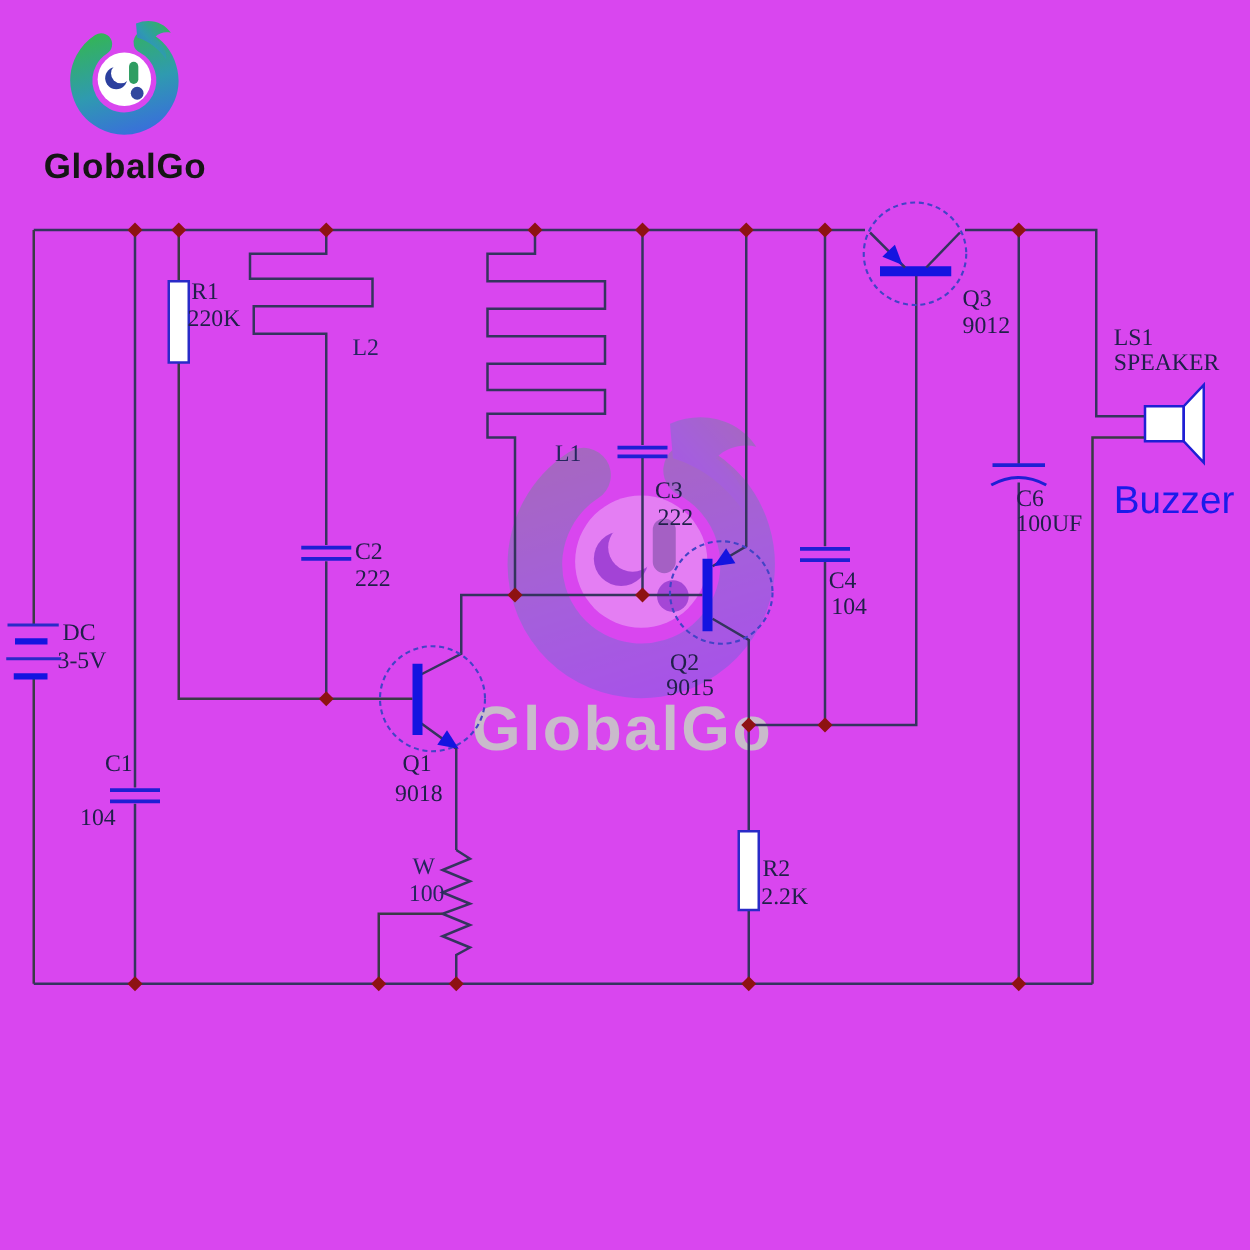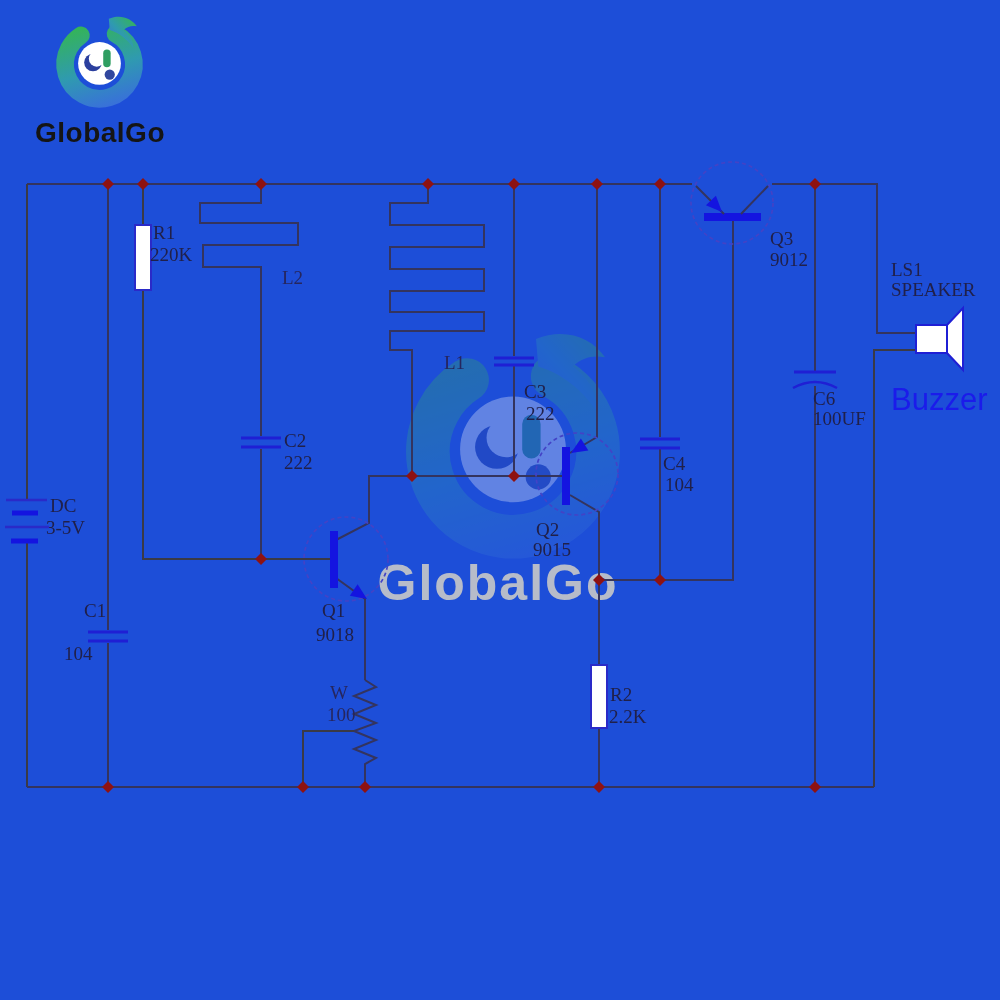--- a/index.html
+++ b/index.html
@@ -1,16 +1,16 @@
 <!DOCTYPE html>
 <html><head>
 <meta charset="utf-8">
 <style>
   html,body{margin:0;padding:0;background:#fff;}
-  .page{position:relative;width:1000px;height:1000px;background:#1d4ed8;overflow:hidden;
+  .page{position:relative;width:1000px;height:1000px;background:#d946ef;overflow:hidden;
         font-family:"Liberation Serif", serif;}
   svg{position:absolute;left:0;top:0;}
   .lbl{font-family:"Liberation Serif", serif;font-size:19px;fill:#20204a;}
   .lbl-blue{fill:#26265e;}
   .buzzer{font-family:"Liberation Sans", sans-serif;font-size:31px;fill:#1b1bea;}
   .brandtext{font-family:"Liberation Sans", sans-serif;font-weight:bold;font-size:28px;fill:#151515;letter-spacing:0.5px;}
   .wmtext{font-family:"Liberation Sans", sans-serif;font-weight:bold;font-size:50px;fill:#c8c8c8;letter-spacing:2px;}
   .wire{stroke:#34345e;stroke-width:2;fill:none;}
   .wire-dk{stroke:#3a3a46;stroke-width:2;fill:none;}
   .circ{stroke:#4343c6;stroke-width:1.7;fill:none;stroke-dasharray:4 3;}

